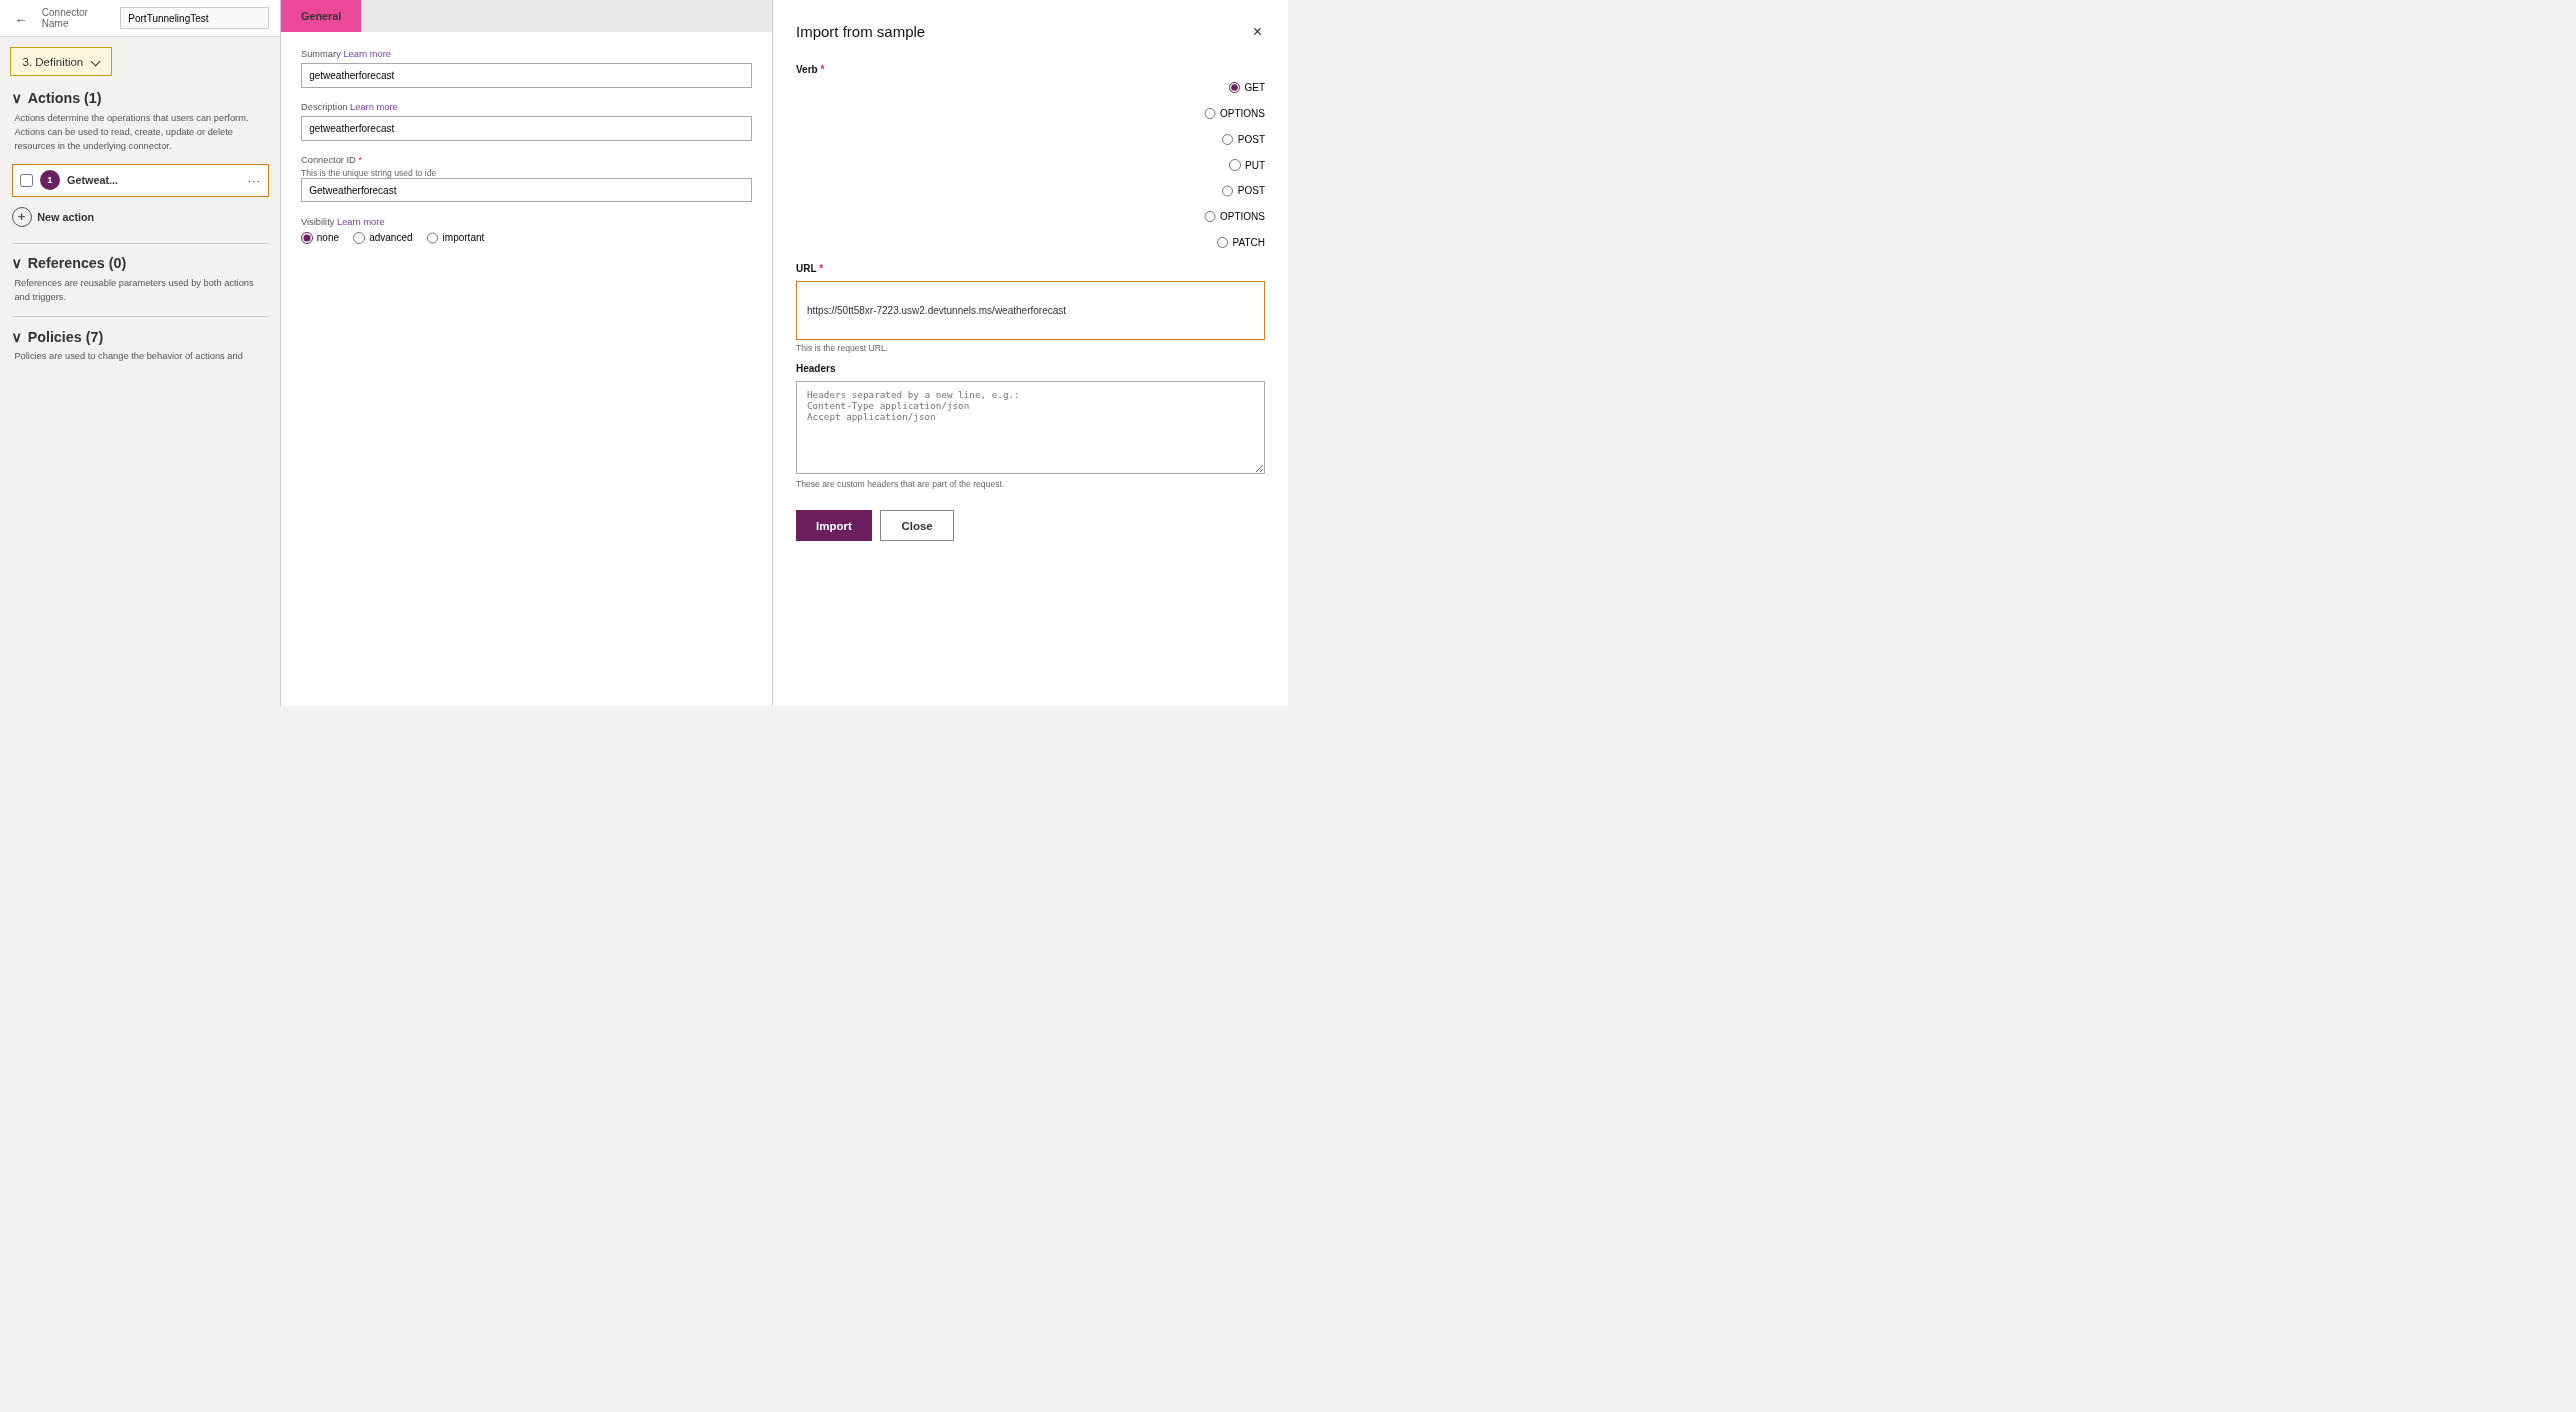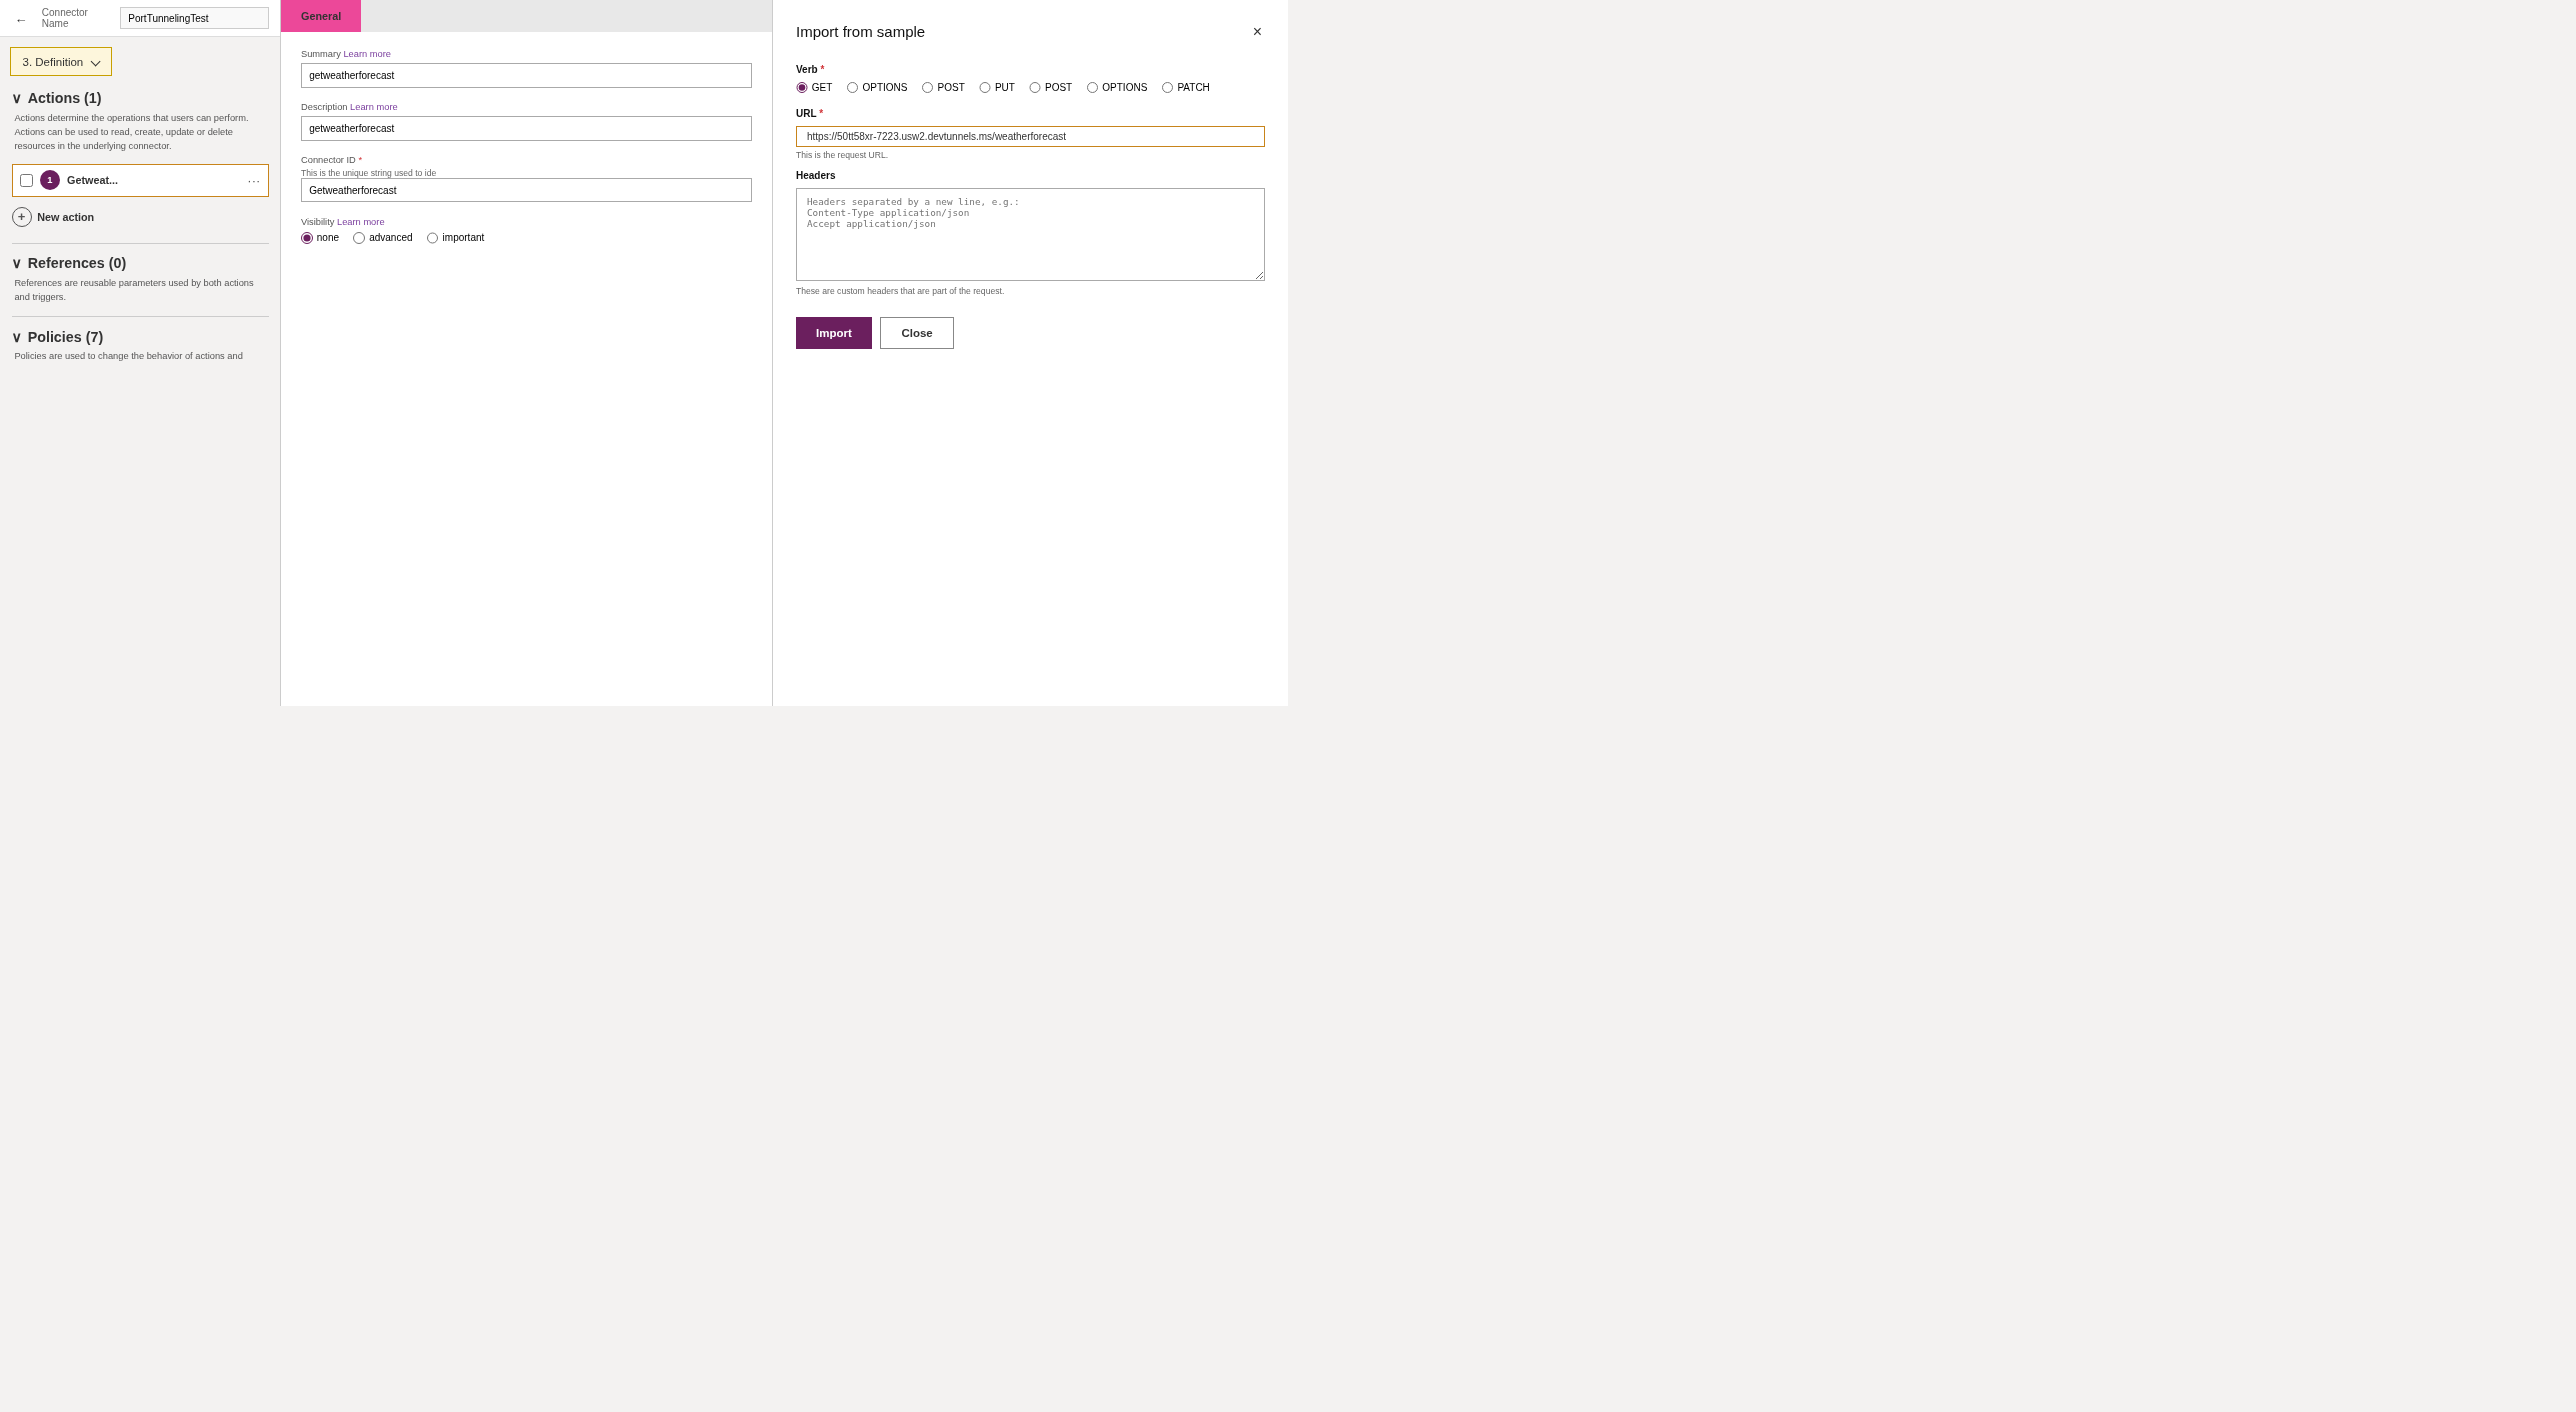--- a/index.html
+++ b/index.html
@@ -306,30 +306,31 @@
       font-weight: 600;
       color: #111;
       margin-bottom: 7.2px;
     }
 
     .verb-row {
       display: flex;
       align-items: flex-end;
       gap: 14.3px;
       flex-wrap: wrap;
+      flex-direction: column;
     }
 
     .url-section {
       margin-bottom: 10px;
     }
 
     .url-input {
       width: 100%;
       border: 1.4px solid #c8841a;
-      padding: 4px 10px;
+      padding: 23px 10px;
       font-size: 10px;
       background: #fff;
       color: #333;
     }
 
     .url-hint {
       font-size: 8.6px;
       color: #666;
       margin-top: 2.9px;
     }

